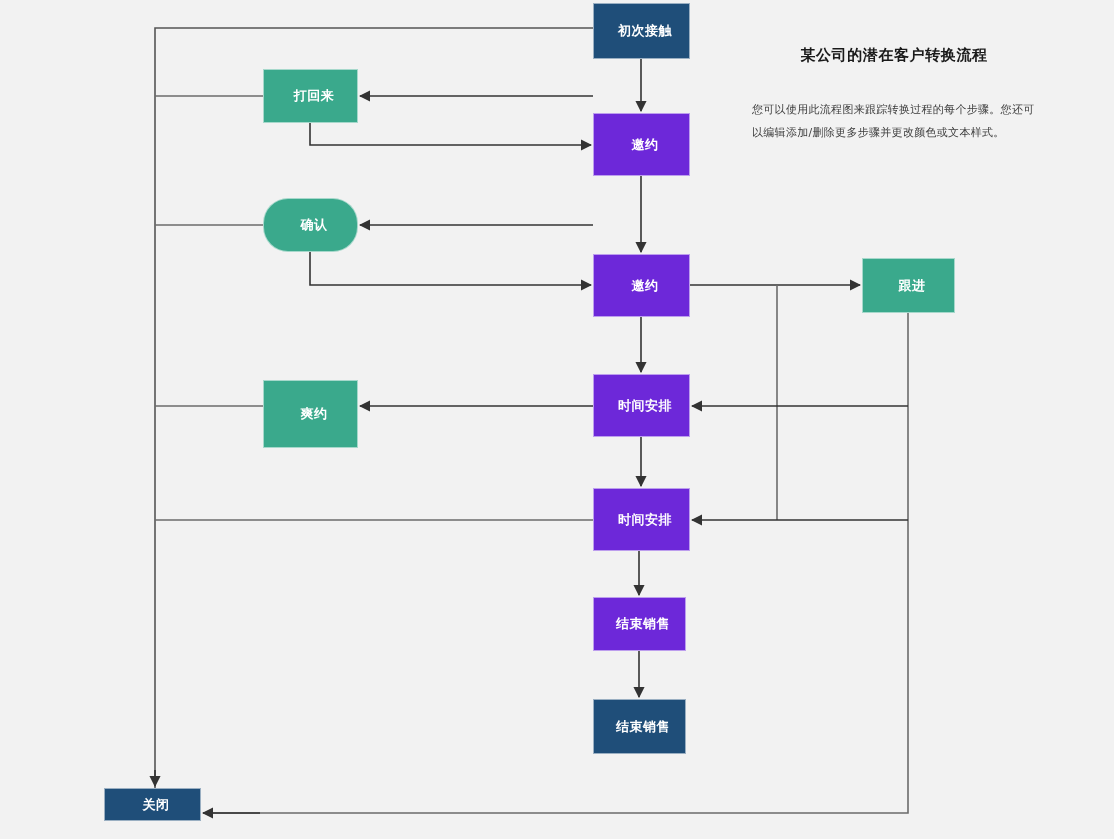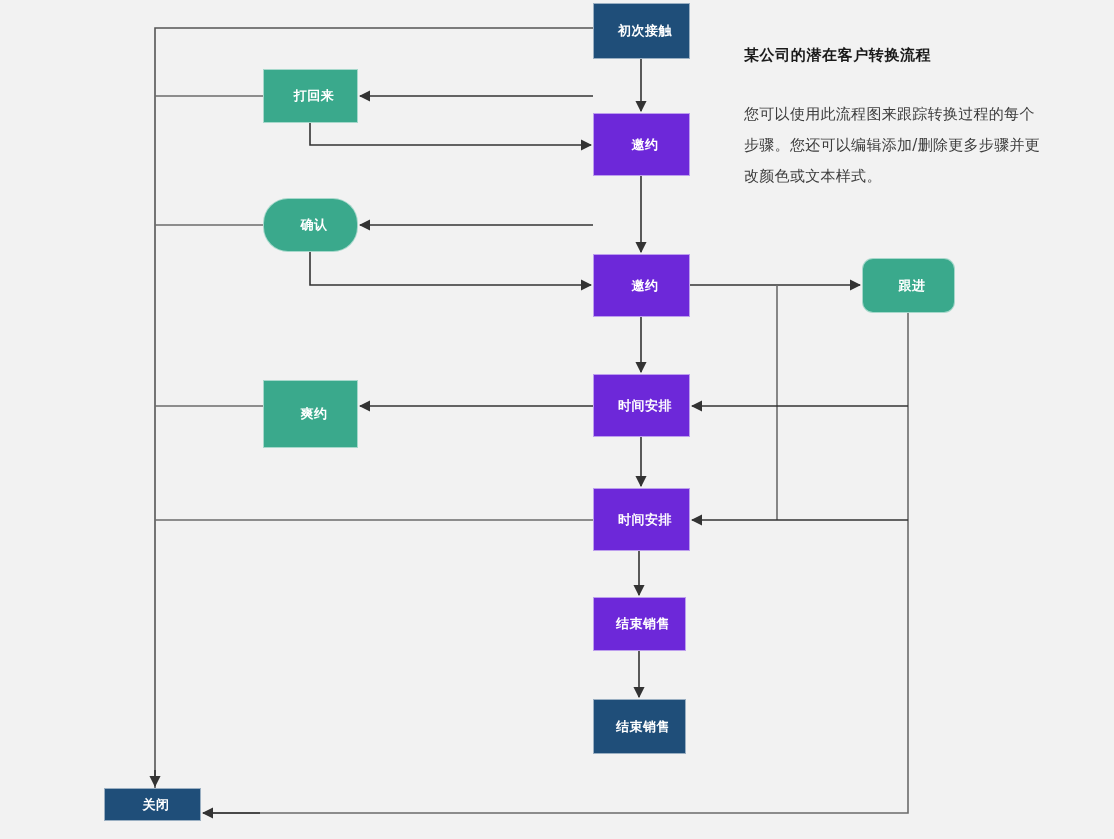--- a/index.html
+++ b/index.html
@@ -49,30 +49,30 @@
   #title-block {
     position: absolute;
     left: 744px;
     top: 46px;
     width: 300px;
   }
   #title-block .diagram-title {
     font-size: 15px;
     font-weight: bold;
     color: #1a1a1a;
-    text-align: left;
+    text-align: center;
     letter-spacing: 0.6px;
     margin: 0 0 34px 0;
   }
   #title-block .diagram-desc {
-    font-size: 15px;
+    font-size: 11px;
     color: #3c3c3c;
     line-height: 2.05;
     text-align: left;
-    margin: 0;
+    margin: 8px;
     letter-spacing: 0.3px;
   }
 </style>
 </head>
 <body>
 
 <div id="canvas">
 
   <svg id="edges" viewBox="0 0 1114 839" width="1114" height="839">
     <defs>
@@ -138,21 +138,21 @@
     </div>
   <div class="node green" style="left:263px;top:69px;width:95px;height:54px;">
       <span>打回来</span>
     </div>
   <div class="node green" style="left:263px;top:198px;width:95px;height:54px;border-radius:25px;">
       <span>确认</span>
     </div>
   <div class="node orange" style="left:593px;top:254px;width:97px;height:63px;">
       <span>邀约</span>
     </div>
-  <div class="node green" style="left:862px;top:258px;width:93px;height:55px;border-radius:11px;">
+  <div class="node green" style="left:862px;top:258px;width:93px;height:55px;">
       <span>跟进</span>
     </div>
   <div class="node green" style="left:263px;top:380px;width:95px;height:68px;">
       <span>爽约</span>
     </div>
   <div class="node orange" style="left:593px;top:374px;width:97px;height:63px;">
       <span>时间安排</span>
     </div>
   <div class="node orange" style="left:593px;top:488px;width:97px;height:63px;">
       <span>时间安排</span>

